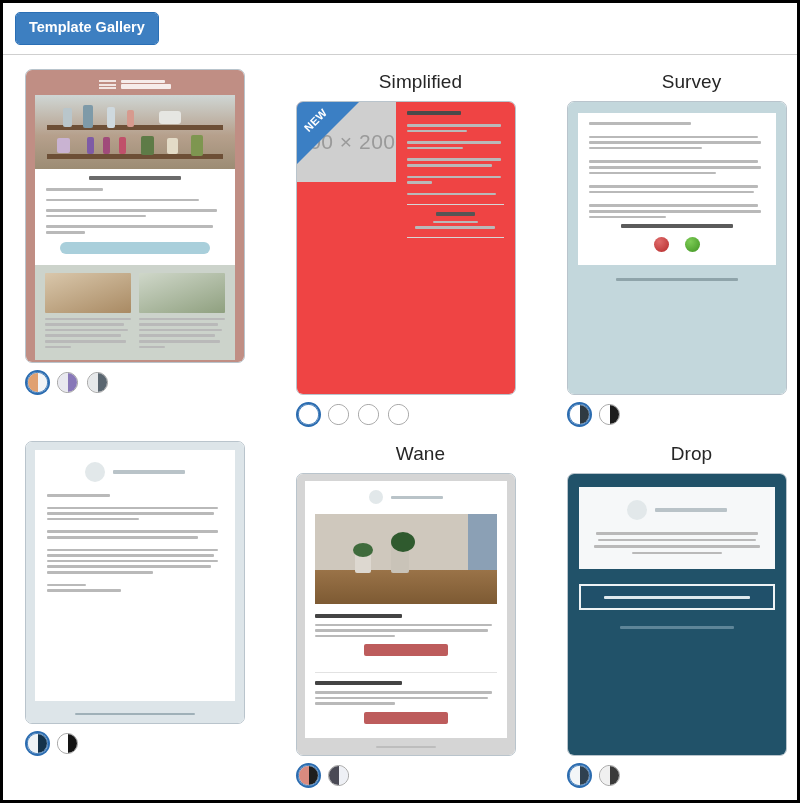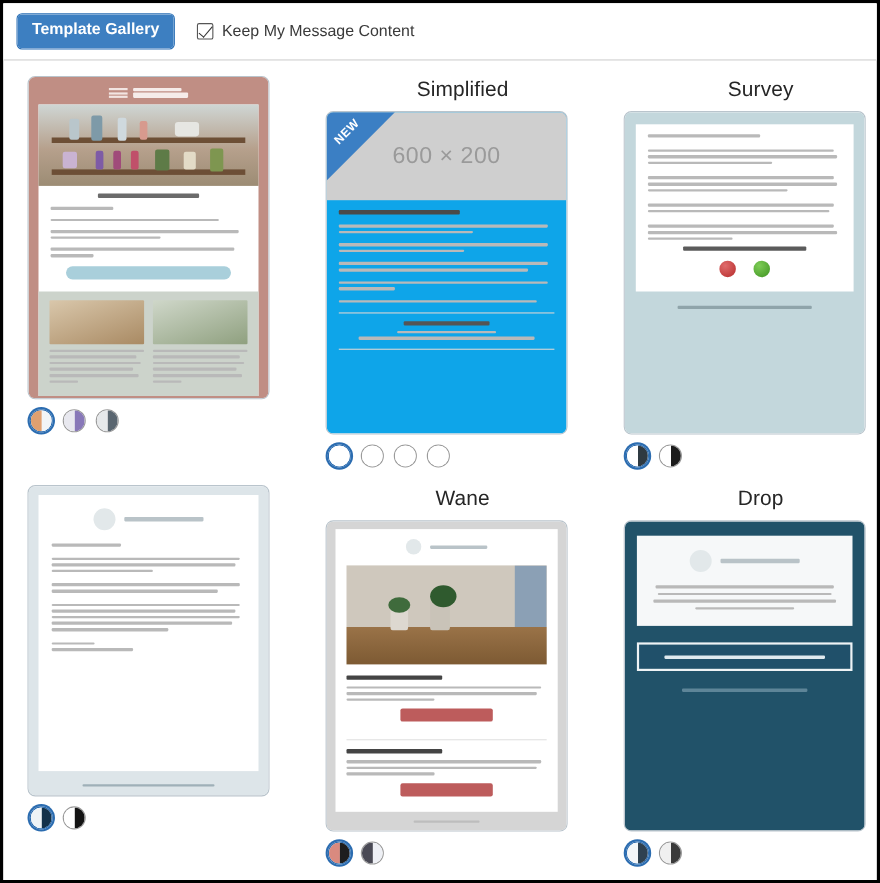--- a/index.html
+++ b/index.html
@@ -147,21 +147,21 @@
   .tx-cta { height:12px; margin:8px 14px 2px 14px; border-radius:6px; background:#a9cfdb; }
   .tx-cards { background:#ccd3cb; padding: 8px 10px 9px 10px; display:flex; gap:8px; }
   .tx-card { flex:1; }
   .tx-card .img { height:40px; border-radius:1px; }
   .tx-card .img.a { background: linear-gradient(160deg,#d9c7ab,#a98a63); }
   .tx-card .img.b { background: linear-gradient(160deg,#cfd7c9,#8fa07f); }
   .tx-card .cap { margin-top:5px; }
   .tx-social { display:flex; justify-content:center; gap:8px; padding:7px 0 3px 0; }
 
   
-  .sp { background:#0ea5e9; width:100%; height:100%; display:flex; flex-direction:column; }
+  .sp { background:#ef4444; width:100%; height:100%; display:flex; flex-direction:row; }
   .sp-hero { height:80px; background:#cfcfcf; position:relative; display:flex; align-items:center; justify-content:center; }
   .sp-dim { font-size:21px; color:#9a9a9a; letter-spacing:0.5px; font-family:"Liberation Sans",sans-serif; }
   .ribbon { position:absolute; left:0; top:0; width:0; height:0;
             border-top: 62px solid #3b7fc4; border-right: 62px solid transparent; }
   .ribbon-txt { position:absolute; left:5px; top:12px; transform: rotate(-45deg);
                 color:#fff; font-size:11px; font-weight:bold; letter-spacing:0.5px; }
   .sp-body { padding: 9px 11px; flex:1; display:flex; flex-direction:column; }
   .sp-h { height:4px; width:56%; background:#4a4a4a; border-radius:1px; margin-bottom:9px; }
   .sp-foot { border-top:1px solid #d6d6d6; border-bottom:1px solid #d6d6d6; padding:7px 0 8px 0; margin-top:6px; }
   .sp-foot .fh { height:3.4px; width:40%; margin:0 auto 5px auto; background:#555; border-radius:1px; }
@@ -211,24 +211,20 @@
 <body>
 
 <div class="app">
 
   <div class="toolbar">
     <div class="btn-group">
       <div class="btn-seg active">Template Gallery</div>
     </div>
 
 
-    <div class="keep-wrap">
-      <span class="chk"></span>
-      <span class="keep-label">Keep My Message Content</span>
-    </div>
   </div>
 
   <div class="gallery">
 
     <div class="row">
 
       <div class="cell">
         <div class="preview">
           <div class="tx">
             <div class="tx-logo">

